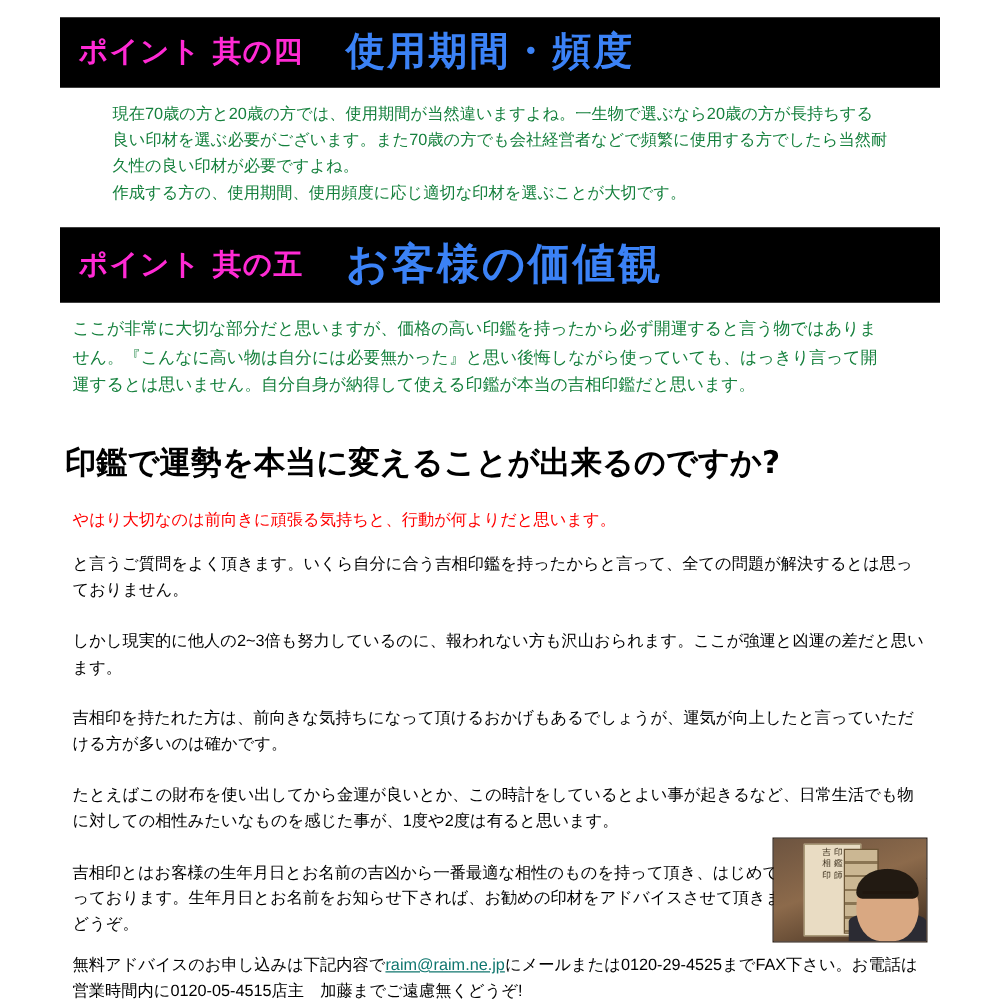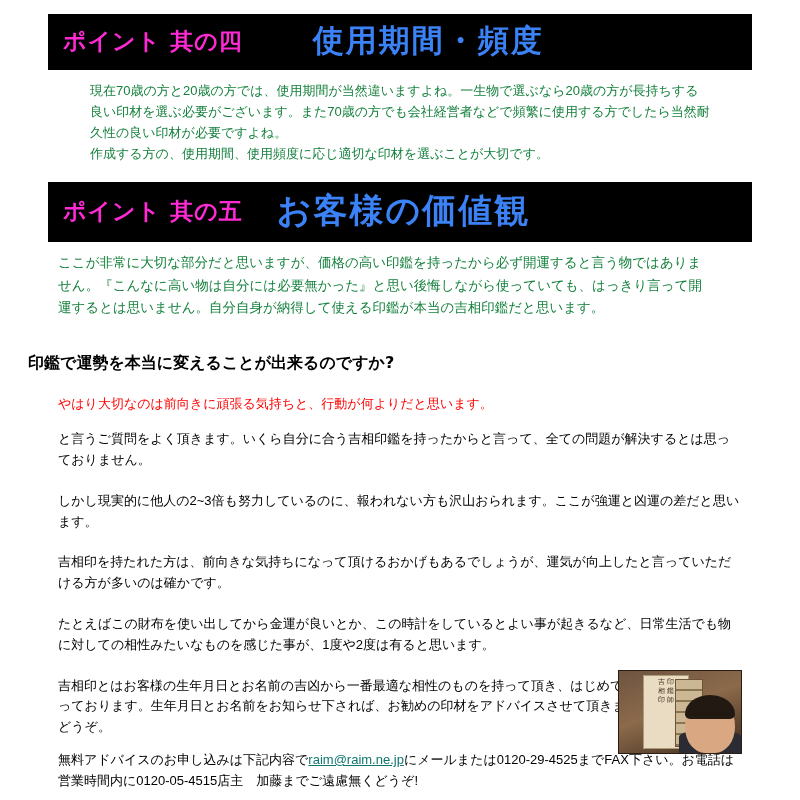--- a/index.html
+++ b/index.html
@@ -40,21 +40,21 @@
     font-family: "DejaVu Sans", sans-serif;
   }
   .banner .pt-title {
     color: #3b82f6;
     font-weight: bold;
     margin-left: 34px;
     white-space: nowrap;
     letter-spacing: 2px;
     font-family: "DejaVu Serif", serif;
   }
-  #banner4 { margin-top: 14px; gap: 36px; }
+  #banner4 { margin-top: 14px; }
   #banner4 .pt-label { font-size: 23px; }
   #banner4 .pt-title { font-size: 31px; }
   #banner5 { margin-top: 18px; }
   #banner5 .pt-label { font-size: 23px; }
   #banner5 .pt-title { font-size: 34px; }
 
   .body-para {
     margin: 10px 90px 0 90px;
     font-size: 13px;
     line-height: 1.62;
@@ -63,22 +63,22 @@
   }
   .body-para.wide {
     margin-left: 58px;
     margin-right: 87px;
     font-size: 13.5px;
     line-height: 1.66;
   }
 
   
   .question {
-    margin: 34px 0 0 28px;
-    font-size: 16px;
+    margin: 34px 0 0 52px;
+    font-size: 25px;
     font-weight: bold;
     color: #000;
     letter-spacing: 0px;
     font-family: "DejaVu Sans", sans-serif;
   }
 
   .qa-block {
     margin: 14px 58px 0 58px;
     font-size: 13px;
     line-height: 1.6;

